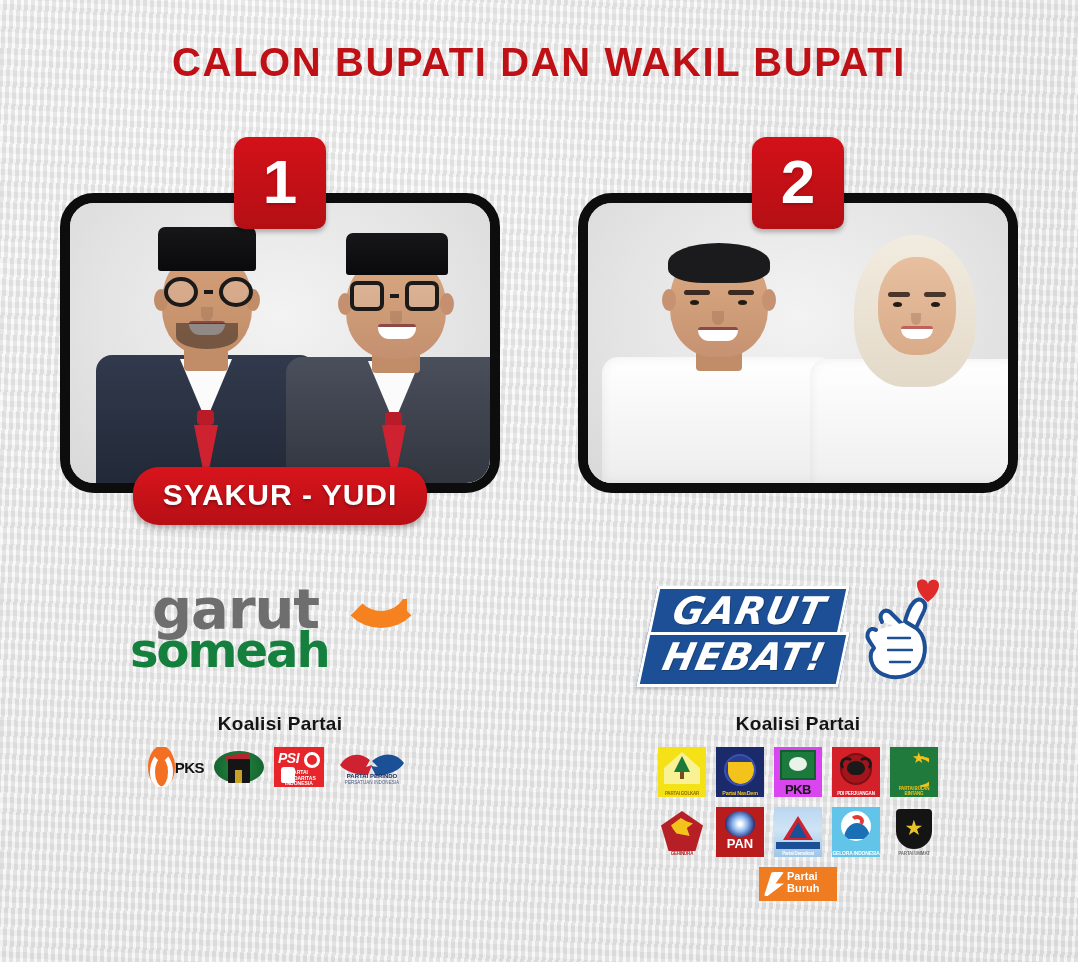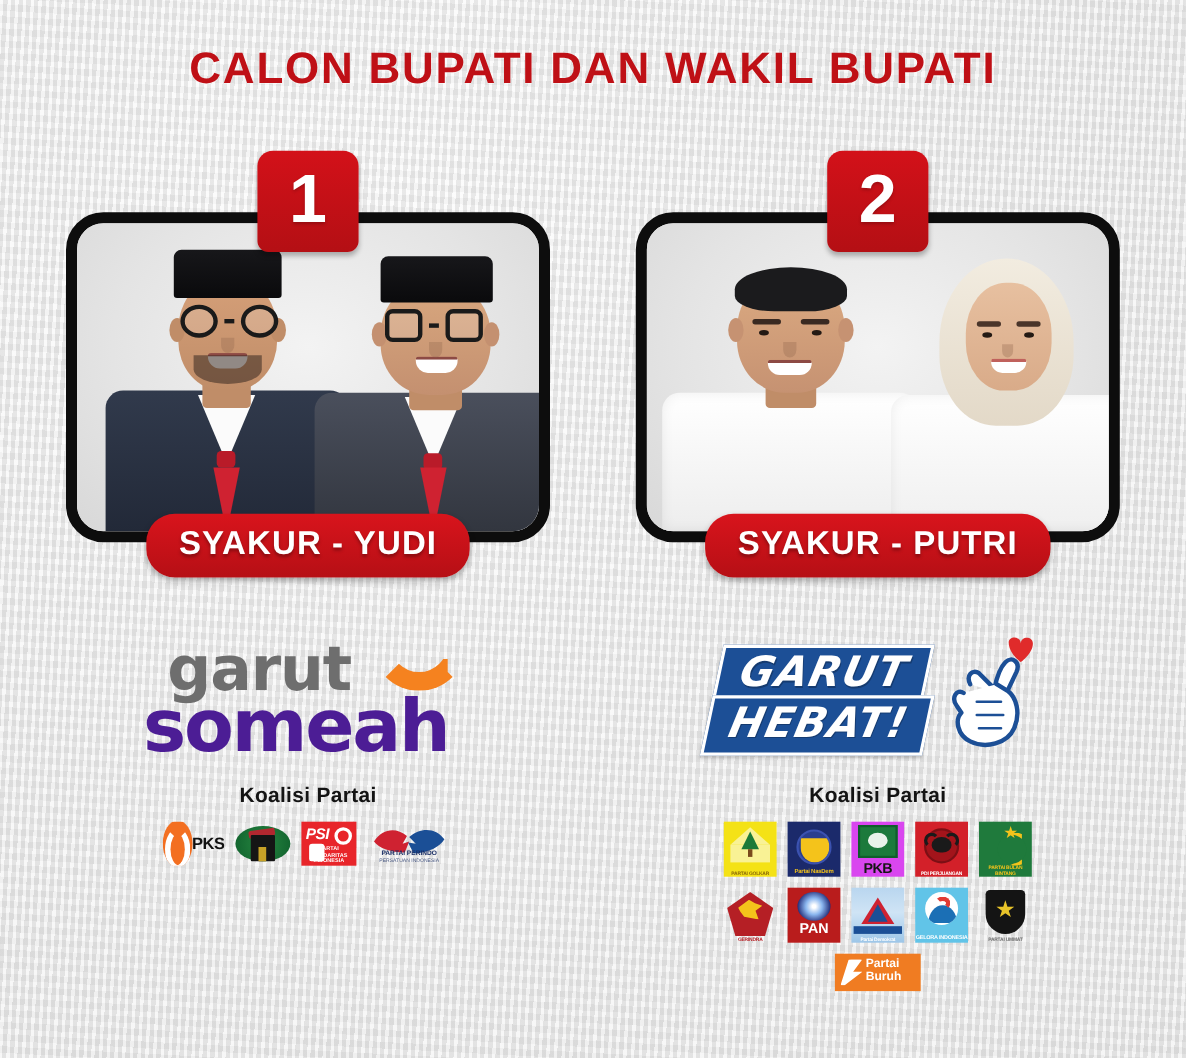--- a/index.html
+++ b/index.html
@@ -216,21 +216,21 @@
     position: absolute; right: 6px; top: 8px;
     width: 86px; height: 46px;
     border: 17px solid #f5821f;
     border-top-color: transparent;
     border-left-color: transparent;
     border-right-color: transparent;
     border-radius: 0 0 58px 58px;
   }
   .someah-word {
     position: absolute; left: 0px; top: 48px;
-    font-size: 66px; font-weight: bold; color: #4c1d95;
+    font-size: 48px; font-weight: bold; color: #15803d;
     letter-spacing: -2px; font-family: "DejaVu Sans", sans-serif;
   }
 
   
   .logo-hebat { position: relative; width: 300px; height: 118px; }
   .hebat-bar {
     position: absolute;
     background: #1c4f96;
     transform: skewX(-12deg);
     padding: 3px 16px 6px 18px;
@@ -589,23 +589,20 @@
           <div class="brow" style="left:108px; bottom:186px; width:22px; background:#4a352a;"></div>
           <div class="eye" style="left:77px; bottom:176px;"></div>
           <div class="eye" style="left:115px; bottom:176px;"></div>
           <div class="nose" style="left:95px; bottom:158px; width:10px; height:12px;"></div>
           <div class="mouth" style="left:85px; bottom:144px; width:32px; height:13px; border-top-color:#c0615c;"></div>
         </div>
 
       </div>
     </div>
 
-    <div class="name-plate">
-      <span>SYAKUR - PUTRI</span>
-    </div>
   </div>
 </div>
 
 <div class="brands">
 
   <div class="brand-col">
     <div class="logo-someah">
       <div class="someah-garut">garut</div>
       <div class="someah-arc"></div>
       <div class="someah-word">someah</div>

